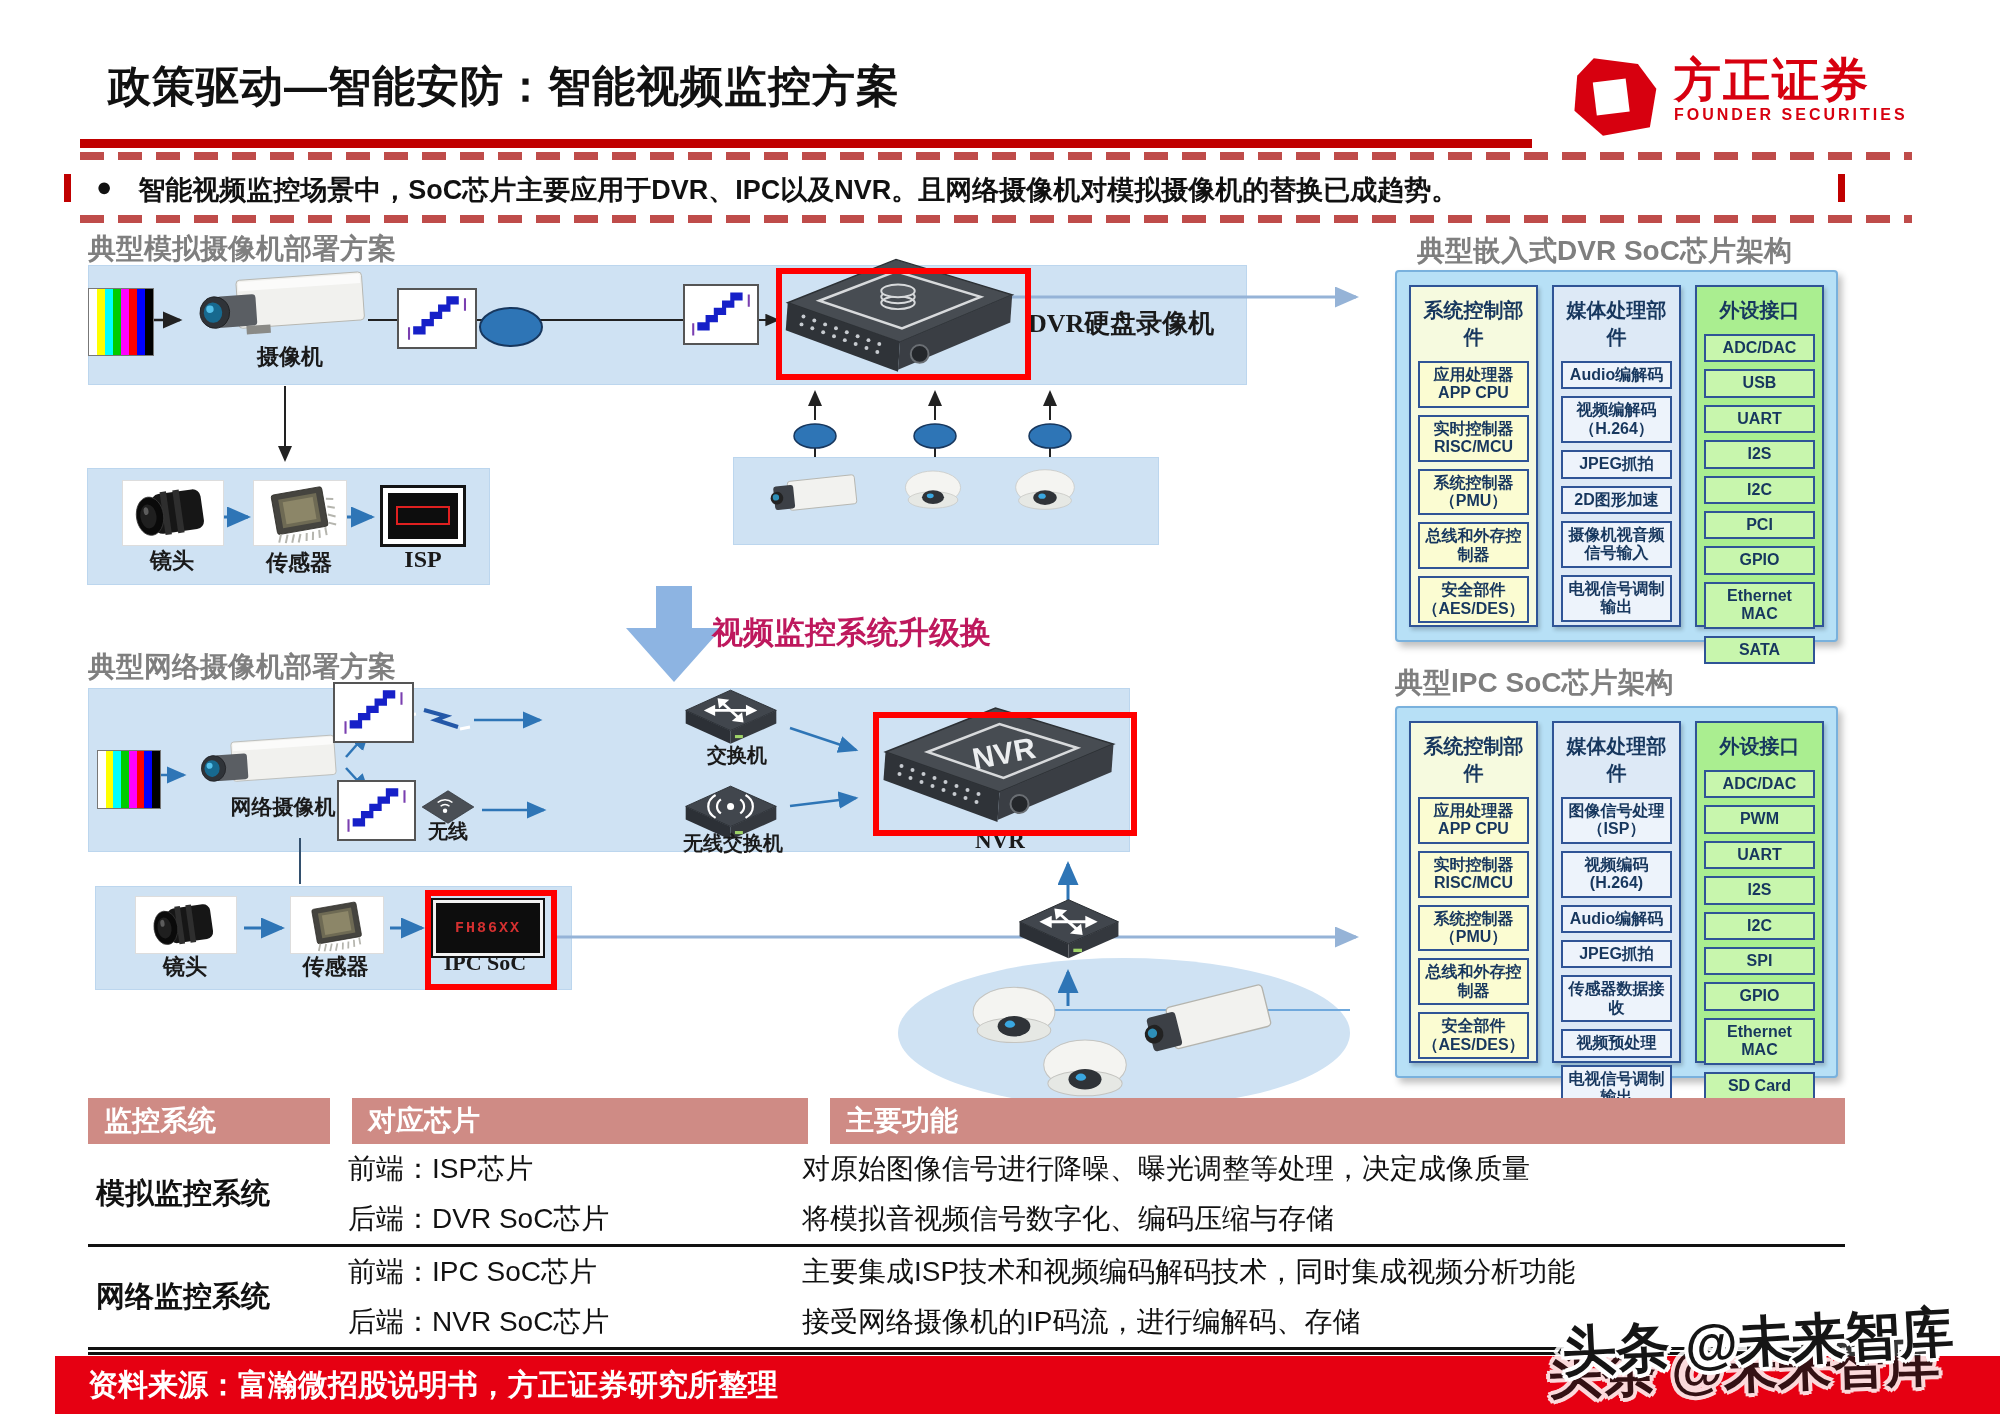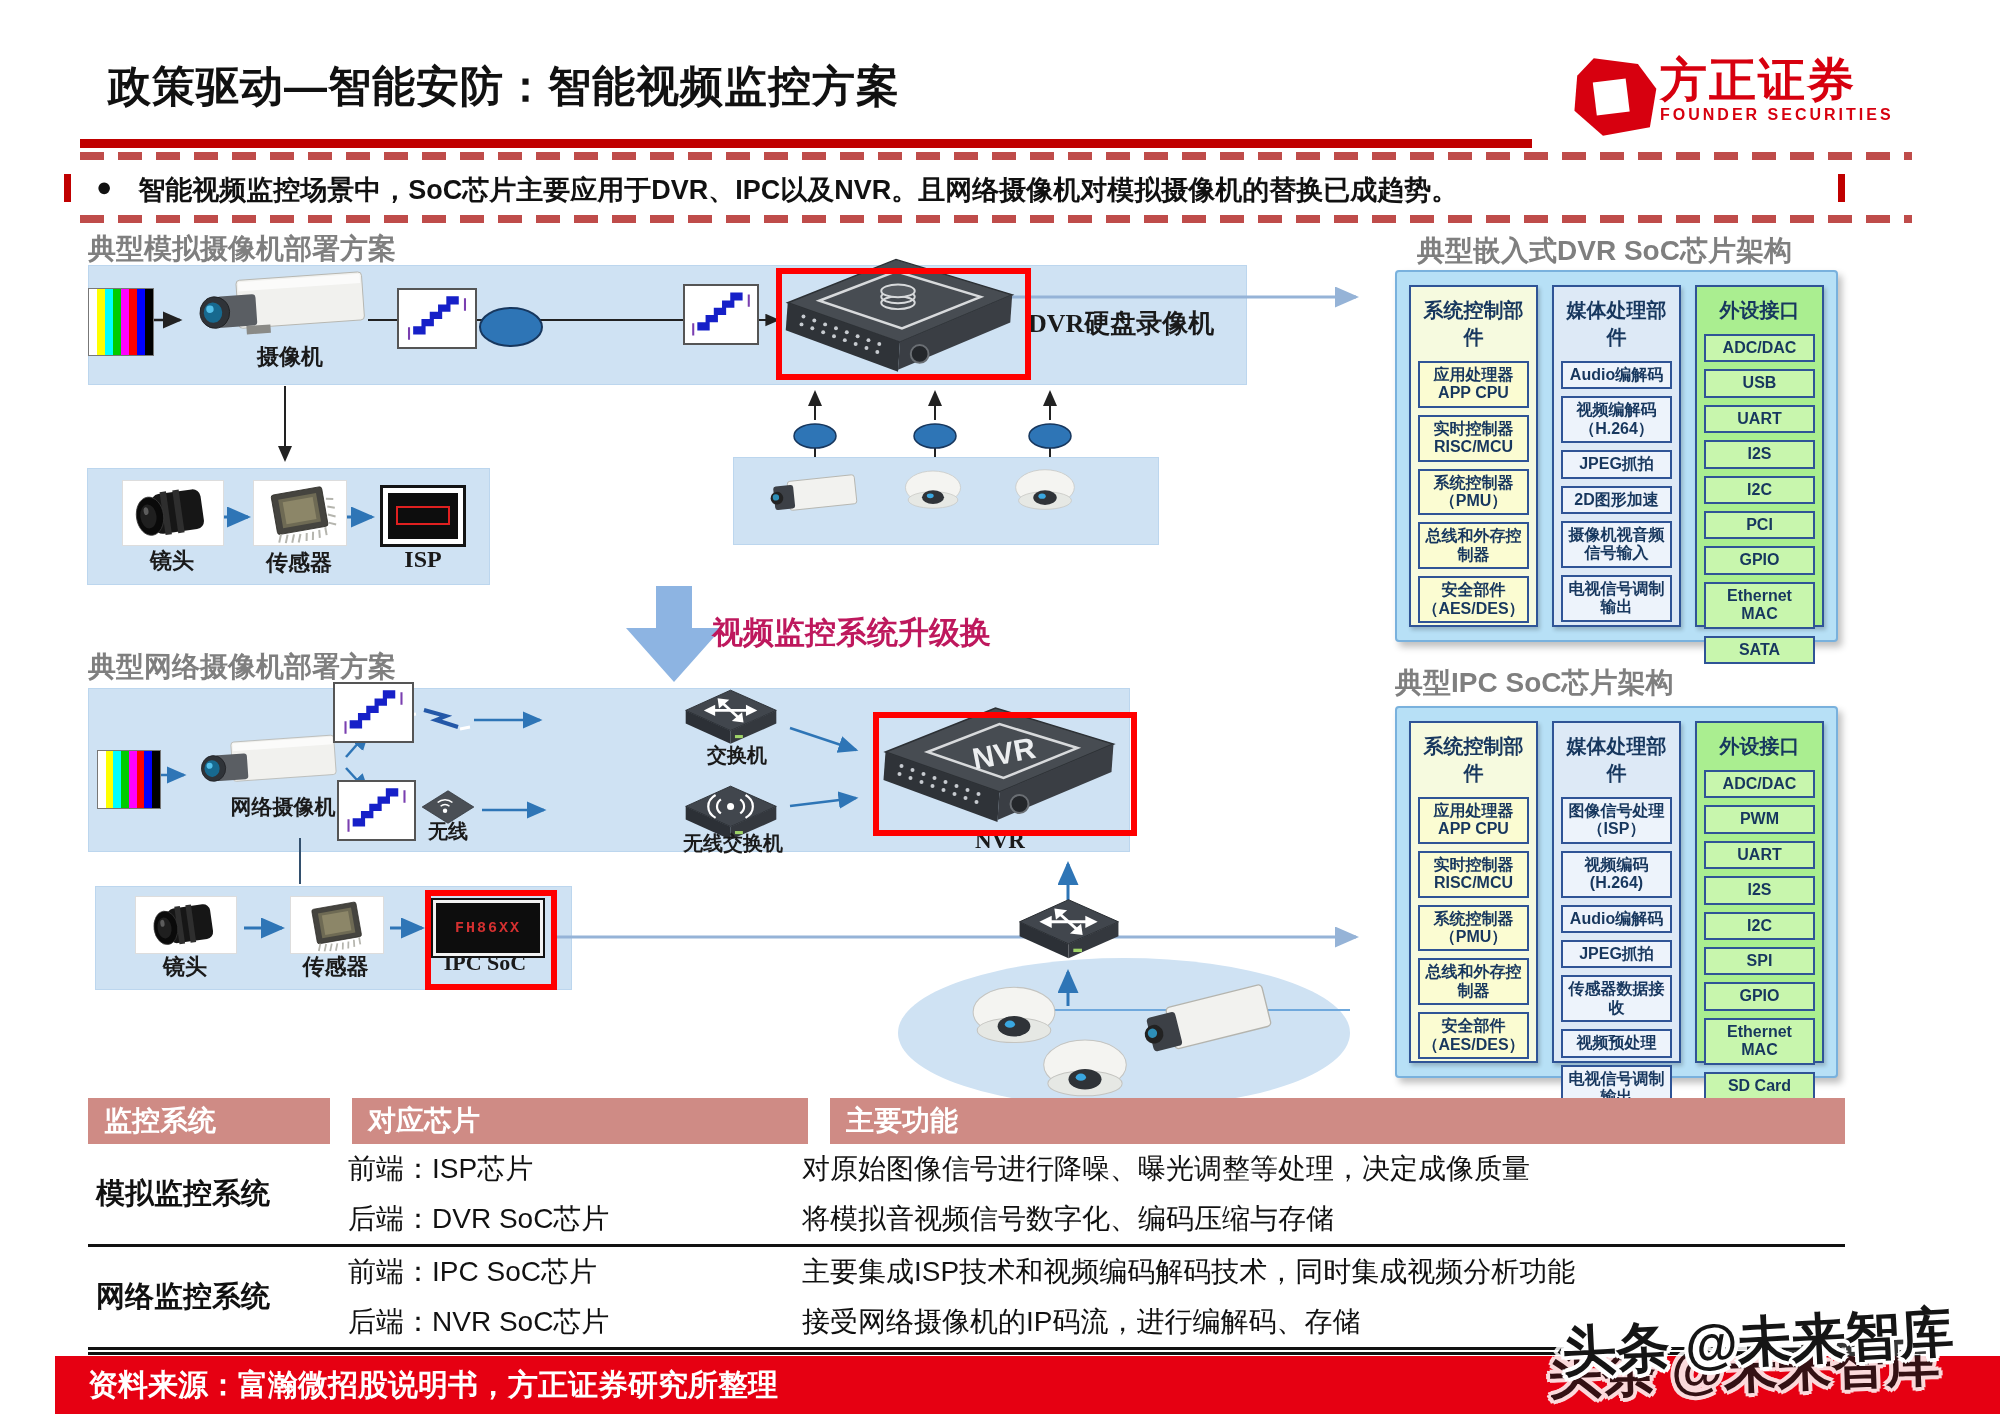--- a/index.html
+++ b/index.html
@@ -7,21 +7,21 @@
         font-family:"Liberation Sans",sans-serif;}
   .abs{position:absolute;}
   
   .page-title{left:72px;top:58px;font-size:43px;font-weight:900;color:#111;letter-spacing:1px;margin-left:36px;}
   .title-underline{left:80px;top:139px;width:1452px;height:9px;background:var(--accent-red);}
   .dash-line{height:8px;background:repeating-linear-gradient(90deg,var(--dash-red) 0 24px,transparent 24px 38px);}
   .dash-top{left:80px;top:152px;width:1832px;}
   .dash-bottom{left:80px;top:215px;width:1832px;}
   .red-tick{width:7px;height:28px;background:var(--accent-red);top:174px;}
   .bullet-row{left:96px;top:172px;width:1720px;font-size:27px;font-weight:bold;color:#111;display:flex;gap:26px;align-items:flex-start;}
-  .logo{left:1568px;top:55px;display:flex;gap:0;align-items:flex-start;}
+  .logo{left:1568px;top:55px;display:flex;gap:14px;align-items:flex-start;}
   .logo-txt-cn{font-size:47px;font-weight:900;color:var(--logo-red);letter-spacing:2px;line-height:1.05;}
   .logo-txt-en{font-size:16px;font-weight:bold;color:var(--logo-red);letter-spacing:3px;margin-top:2px;}
   
   .sec-title{font-size:28px;font-weight:bold;color:#7f7f7f;}
   
   .band{background:var(--band-blue);border:1px solid #bcd6ee;}
   .dev-label{font-size:22px;font-weight:bold;color:#1a1a1a;text-align:center;
              font-family:"Liberation Serif",serif;}
   .colorbars{border:1px solid #777;
     background:linear-gradient(90deg,#ffffff 0 12.5%,#ffff00 12.5% 25%,#00ffff 25% 37.5%,

